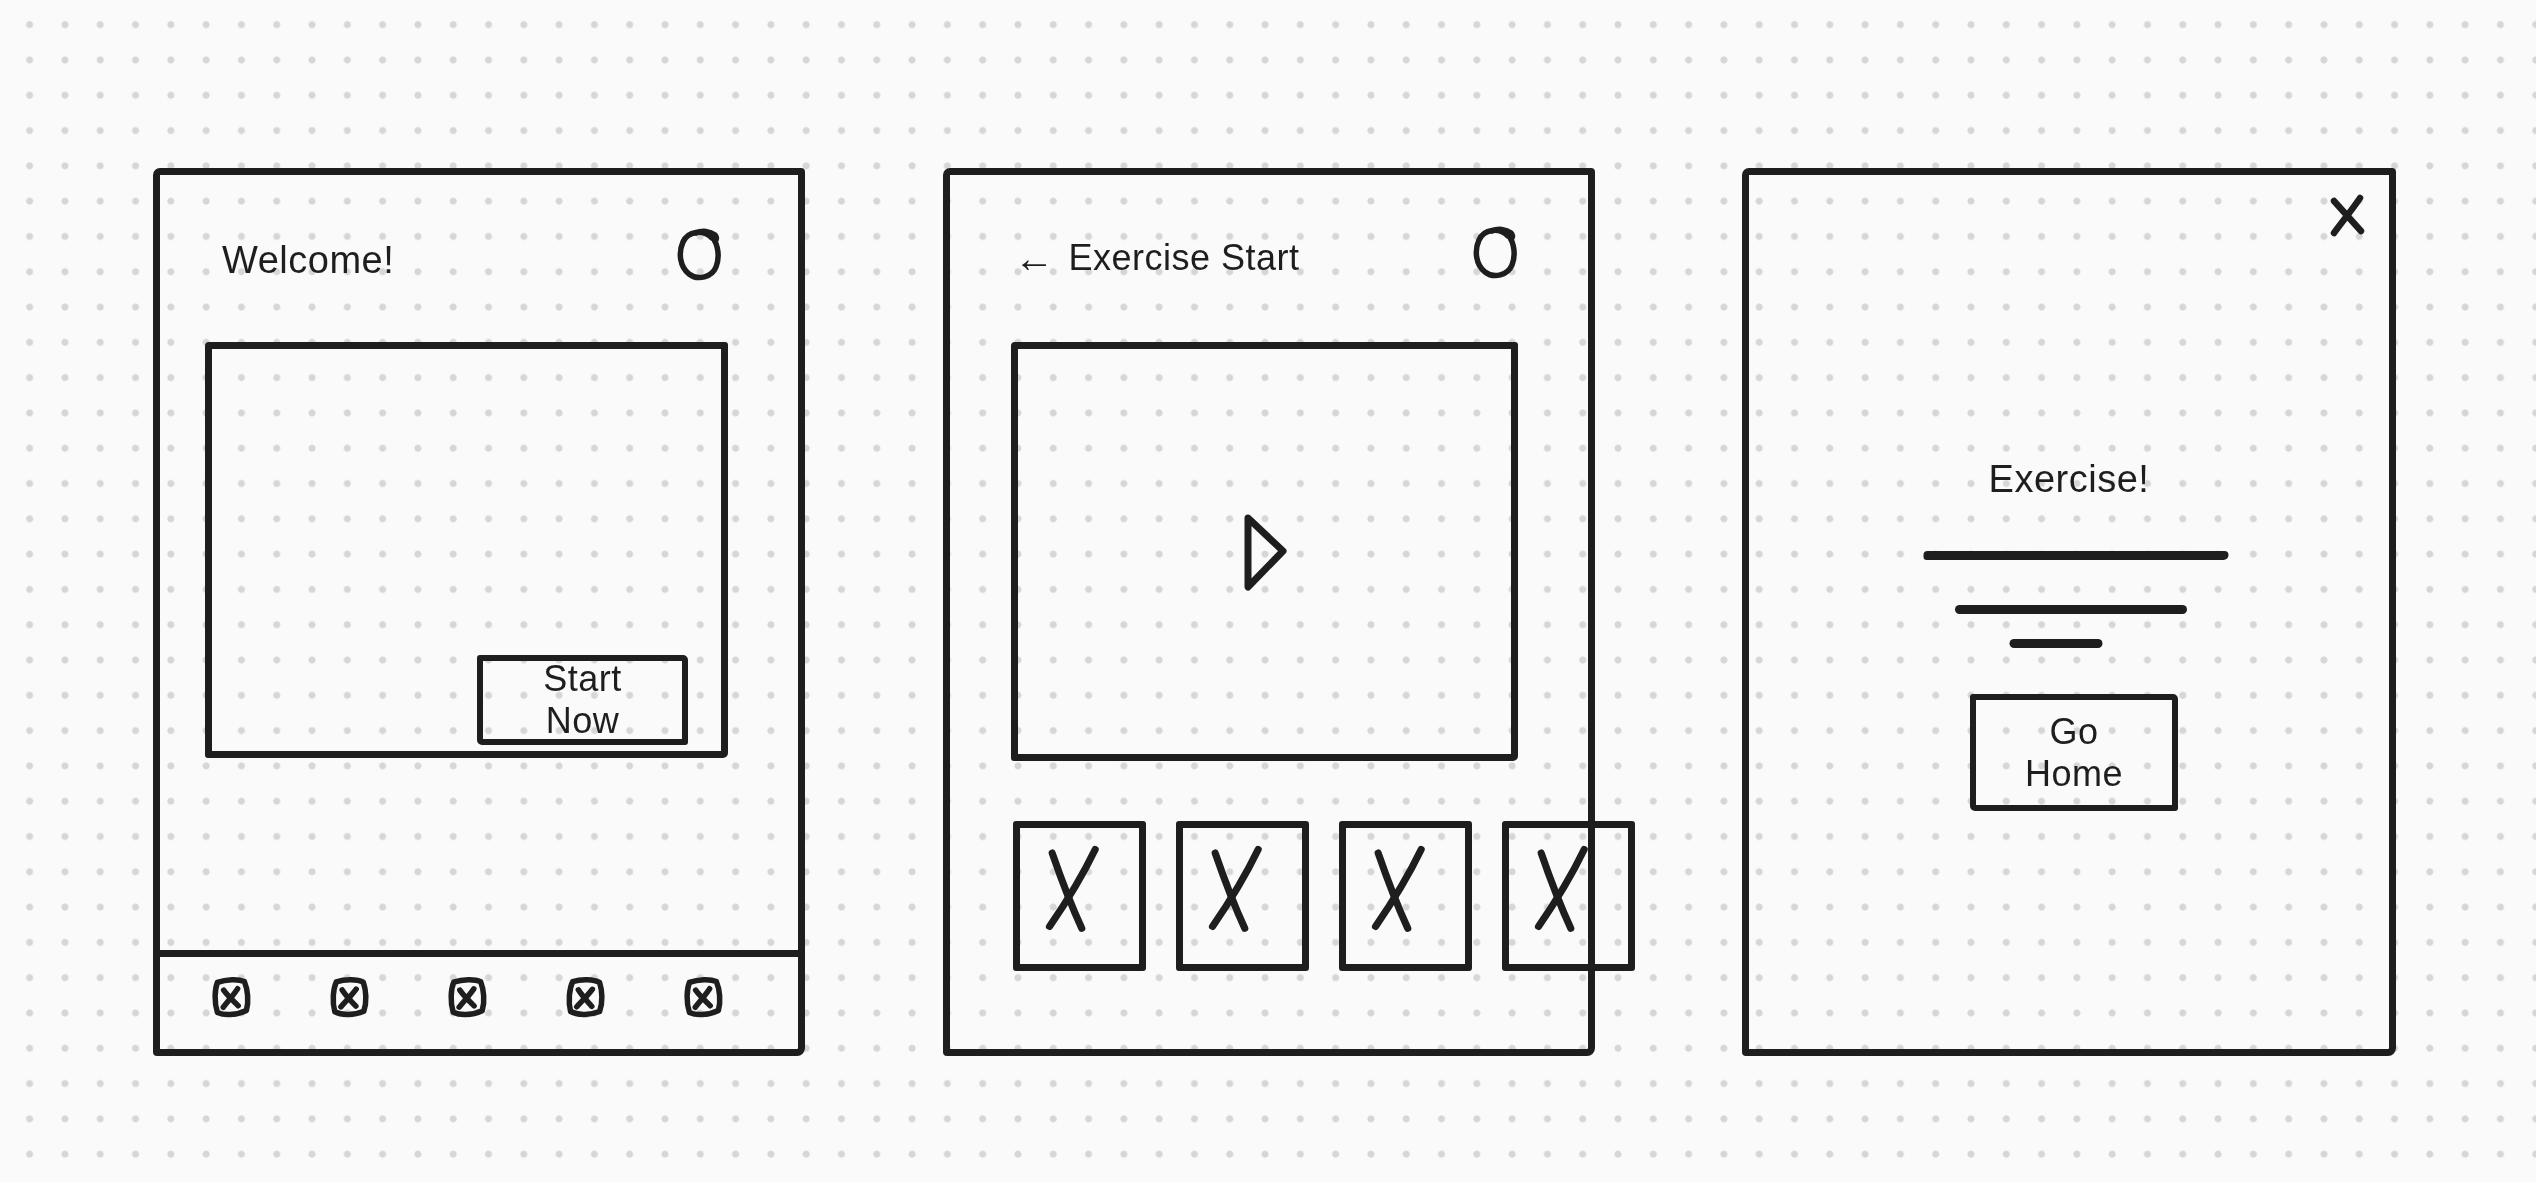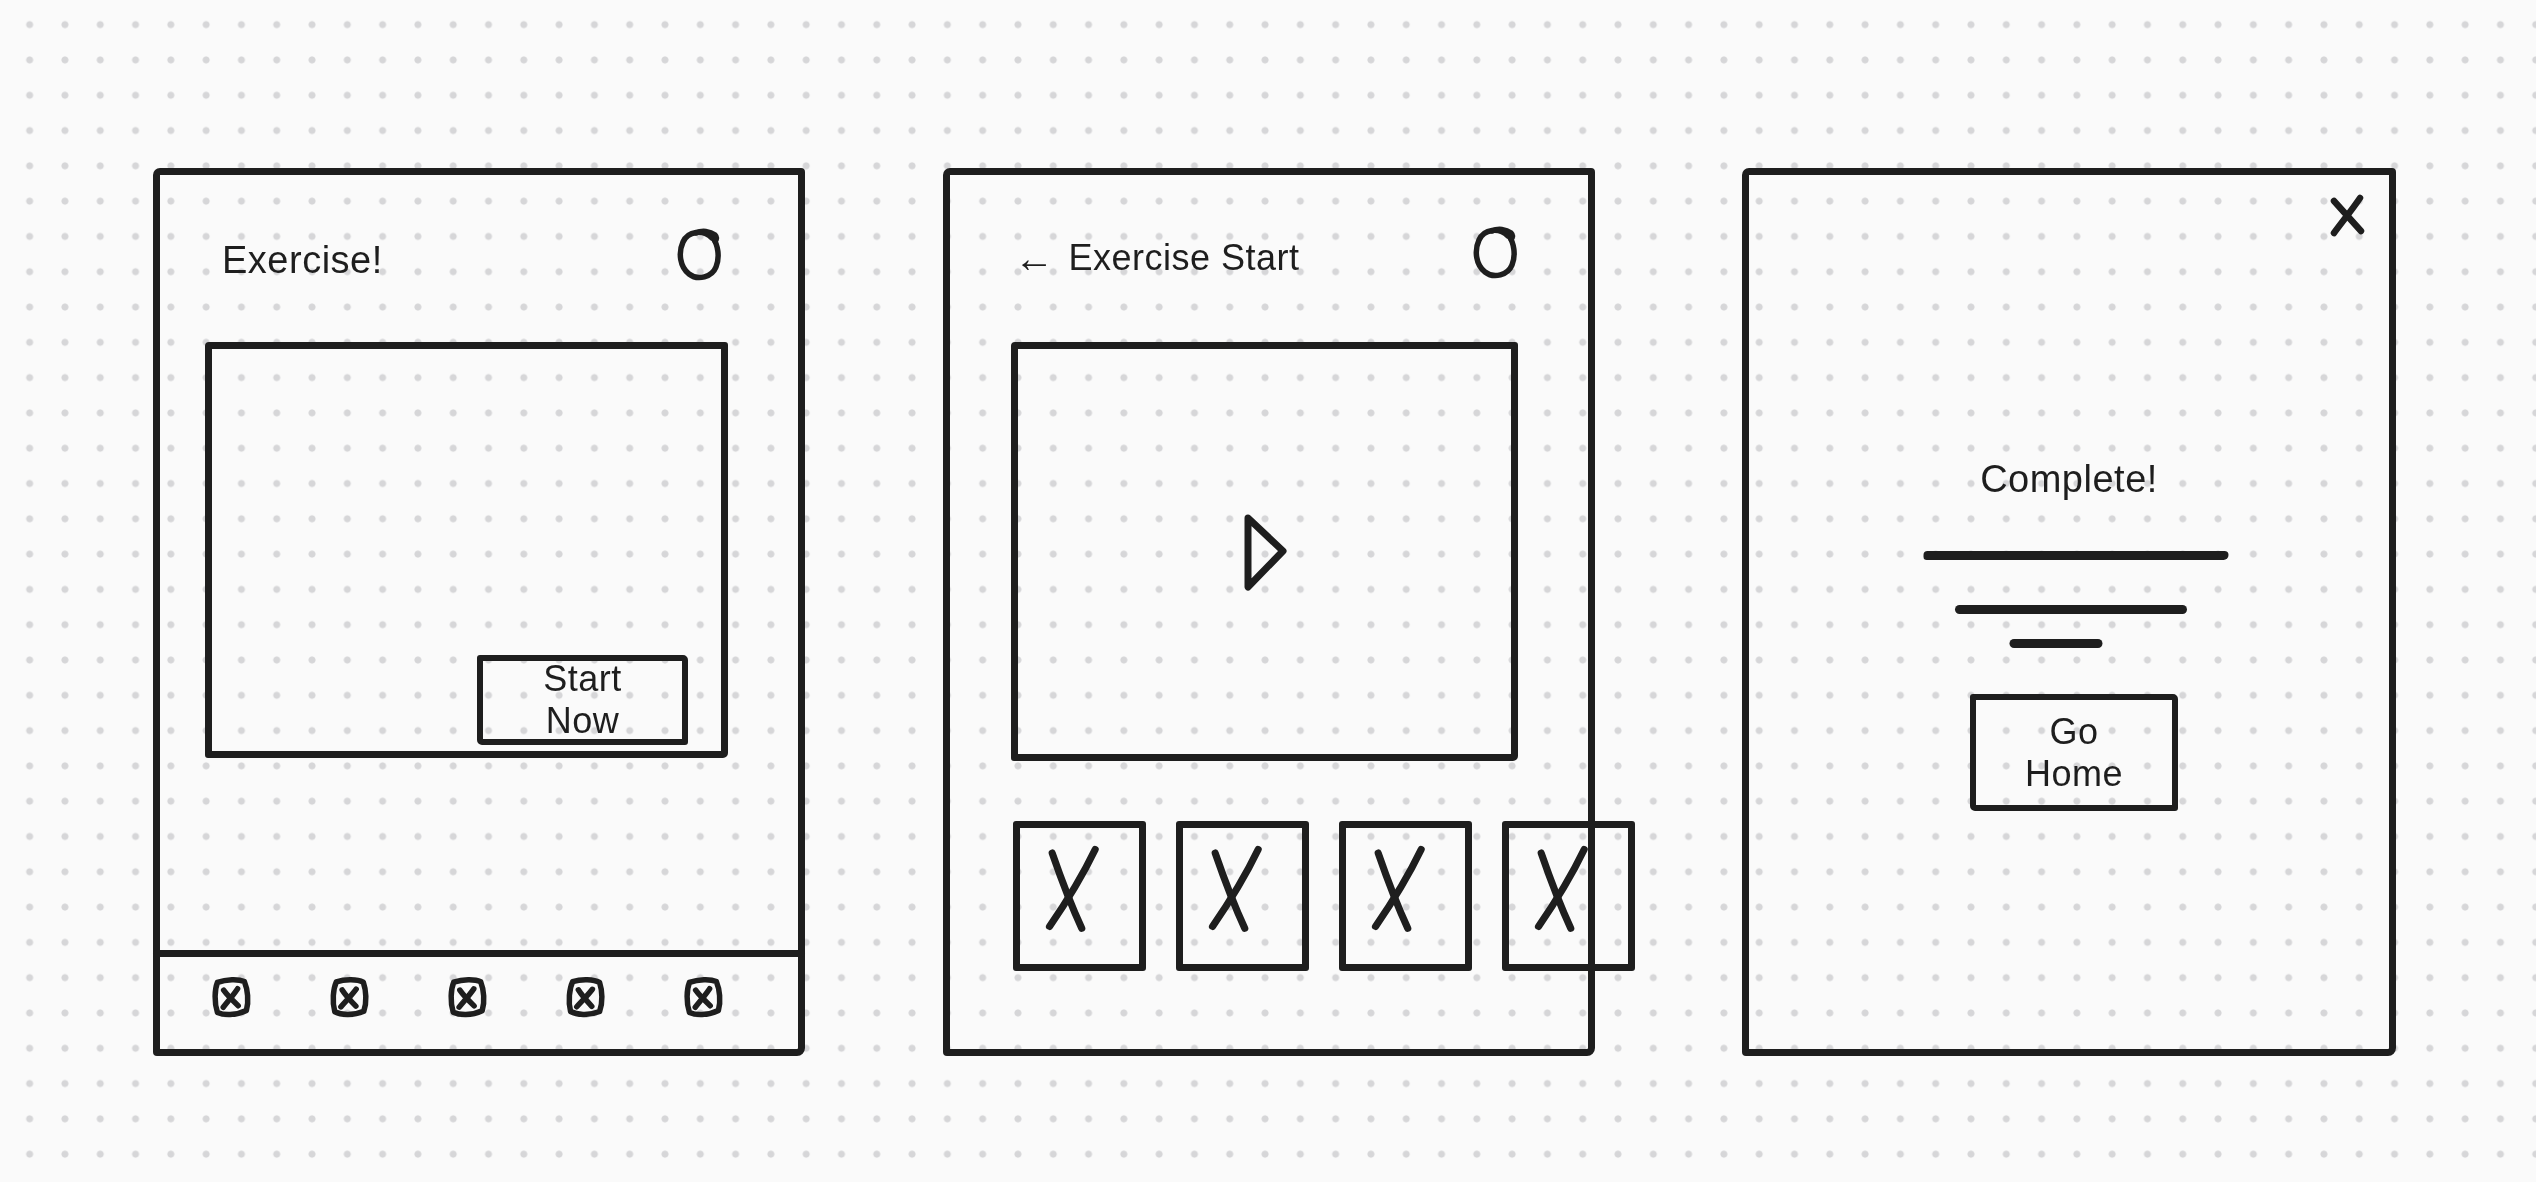--- a/index.html
+++ b/index.html
@@ -99,21 +99,21 @@
   .pline.l2{top:430px;width:232px;transform:translateX(calc(-50% + 2px));}
   .pline.l3{top:464px;width:93px;transform:translateX(calc(-50% - 13px));}
   .btn-home{left:221px;top:519px;width:208px;height:117px;}
 </style>
 </head>
 <body>
 
 <div class="canvas">
 
   <div class="screen welcome">
-    <div class="w-title">Exercise!</div>
+    <div class="w-title">Welcome!</div>
 
     <svg class="logo sketch" viewBox="0 0 48 58" stroke-width="5.5">
       <path d="M37 13 C28 4 13 6 8 17 C3 28 5 42 14 49 C23 56 37 52 41 42 C45 32 43 20 38 13"></path>
       <path d="M21 8 C27 5 35 6 40 10 C42 12 42 14 40 16"></path>
     </svg>
 
     <div class="media w-media"></div>
 
     <button class="sketch-btn btn-start">Start Now</button>
 
@@ -200,21 +200,21 @@
       </svg>
     </span>
   </div>
 
   <div class="screen complete">
     <svg class="close sketch" viewBox="0 0 48 52" stroke-width="6.5">
       <path d="M11 12 C20 22 30 33 38 42"></path>
       <path d="M37 9 C29 21 19 33 11 44"></path>
     </svg>
 
-    <div class="c-title">Complete!</div>
+    <div class="c-title">Exercise!</div>
 
     <div class="pline l1"></div>
     <div class="pline l2"></div>
     <div class="pline l3"></div>
 
     <button class="sketch-btn btn-home">Go Home</button>
   </div>
 
 </div>
 

